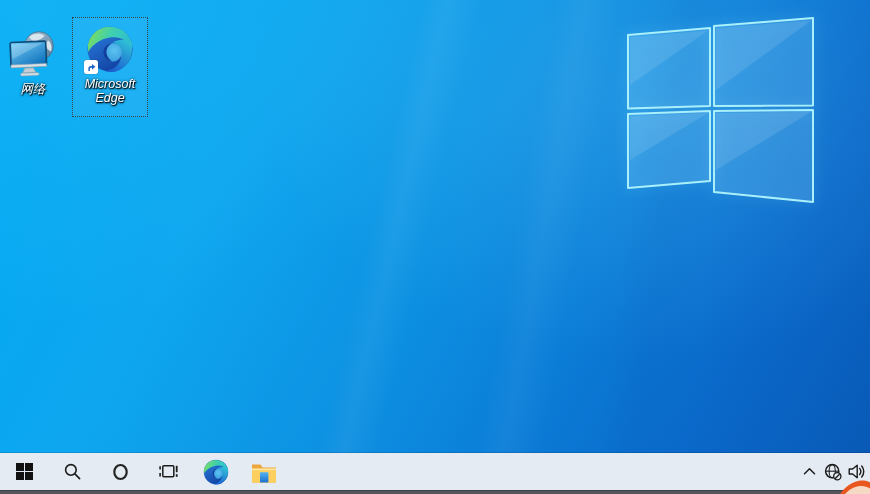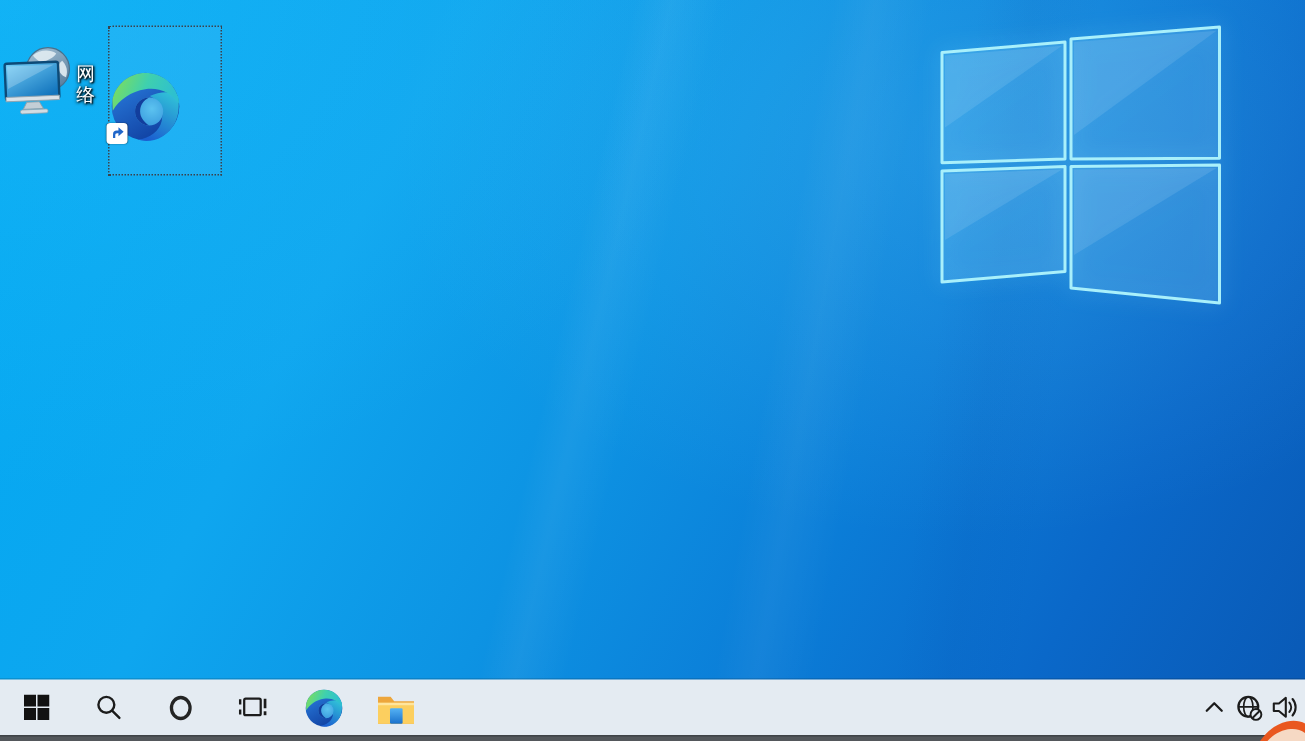--- a/index.html
+++ b/index.html
@@ -18,21 +18,21 @@
   }
   .rays{
     position:absolute;inset:0;pointer-events:none;z-index:1;
     background:
       linear-gradient(103deg, transparent 43%, rgba(255,255,255,0.05) 45.5%, transparent 49%),
       linear-gradient(100deg, transparent 58%, rgba(255,255,255,0.045) 61%, transparent 65%),
       linear-gradient(97deg,  transparent 70%, rgba(10,60,150,0.05) 74%, transparent 79%);
   }
   .win-flag{position:absolute;left:625px;top:10px;z-index:1;filter:drop-shadow(0 0 7px rgba(150,235,255,0.35));}
   
-  .icon-block{position:absolute;display:flex;flex-direction:row;align-items:center;z-index:2;cursor:default;}
+  .icon-block{position:absolute;display:flex;flex-direction:column;align-items:center;z-index:2;cursor:default;font-style:italic;}
   .icon-block .art{flex:0 0 auto;}
   .icon-label{
     margin-top:4px;color:#ffffff;font-size:12.5px;line-height:14px;text-align:center;
     text-shadow:0 1px 2px rgba(0,0,0,0.95),1px 1px 1px rgba(0,0,0,0.8),0 0 3px rgba(0,0,0,0.6);
   }
   .net-block{left:2px;top:30px;width:62px;}
   .edge-block{
     left:72px;top:17px;width:76px;height:100px;box-sizing:border-box;padding-top:7px;
     border:1px dotted #39434d;background:rgba(150,205,255,0.10);
   }
@@ -138,20 +138,21 @@
         <path d="M4,41 C9,18 28,3.5 50,3.5 C72,3.5 90,17 96,39 L96.5,46 C86,30.5 68.5,23 49.5,26 C30.5,29 13,40.5 4.5,56 Z" fill="url(#egGreen)"></path>
         <circle cx="55" cy="57" r="19.5" fill="url(#egInner)"></circle>
         <path d="M55,37.5 A19.5,19.5 0 0 0 35.5,57 A19.5,19.5 0 0 0 55,76.5 C46.5,70.5 42.5,64 42.5,56.5 C42.5,48.5 47,41.5 55,37.5 Z" fill="#123e9d"></path>
       </svg>
       <span class="shortcut-overlay">
         <svg width="11" height="11" viewBox="0 0 14 14">
           <path d="M3,11.5 V8.2 Q3,5 6.2,5 H7.6 V2.4 L12,6.2 L7.6,10 V7.4 H6.4 Q4.9,7.4 4.9,8.8 V11.5 Z" fill="#2066c9"></path>
         </svg>
       </span>
     </div>
+    <div class="icon-label" style="width:70px">Microsoft Edge</div>
   </div>
 </div>
 
 <div class="taskbar">
   <div class="tb-btn">
     <svg width="17" height="17" viewBox="0 0 17 17">
       <g fill="#121212">
         <rect x="0" y="0" width="8" height="8"></rect>
           <rect x="9" y="0" width="8" height="8"></rect>
         <rect x="0" y="9" width="8" height="8"></rect>

